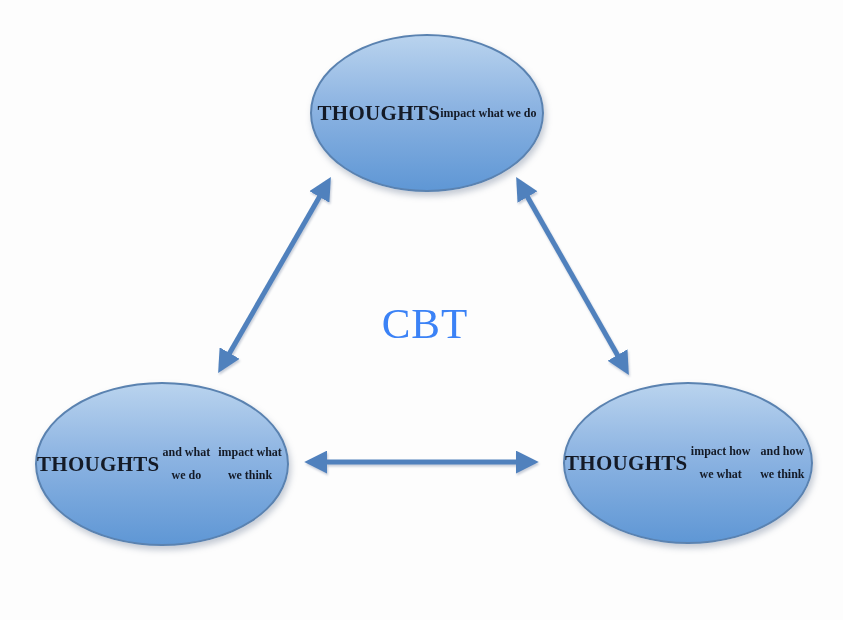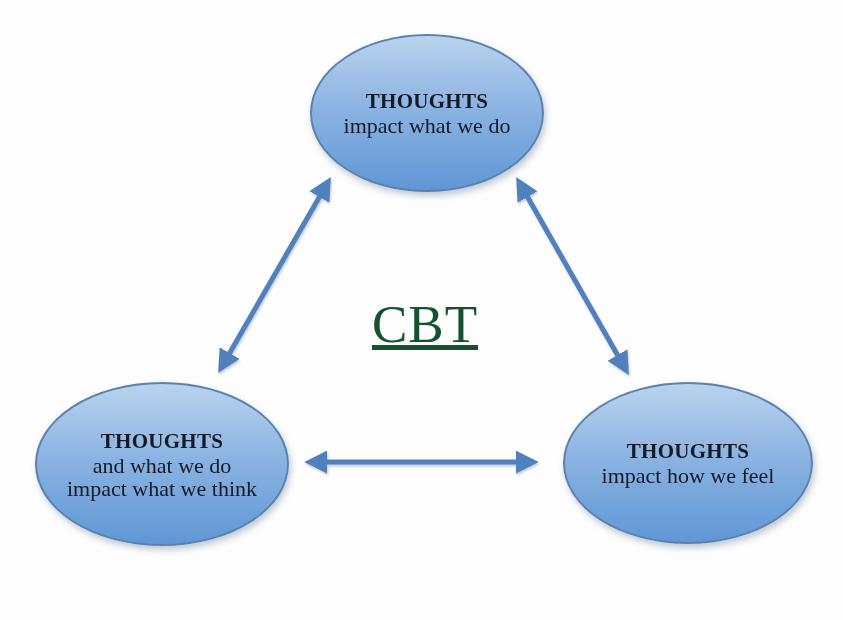--- a/index.html
+++ b/index.html
@@ -32,52 +32,51 @@
   .node {
     position: absolute;
     border-radius: 50%;
     border: 2px solid var(--ellipse-border, #5a82b0);
     background: linear-gradient(to bottom,
                 var(--ellipse-top, #b9d3ee) 0%,
                 #8db4e2 45%,
                 var(--ellipse-bottom, #5f97d5) 100%);
     box-shadow: 2px 4px 6px rgba(110, 125, 150, 0.4);
     display: flex;
-    flex-direction: column;
+    flex-direction: row;
     align-items: center;
     justify-content: center;
     text-align: center;
     color: var(--text, #141a26);
   }
   .node-title {
     font-weight: bold;
     font-size: 21px;
     line-height: 25px;
     letter-spacing: 0.3px;
   }
   .node-line {
-    font-weight: 400;
-    font-size: 22px;
+    font-weight: 700;
+    font-size: 12px;
     line-height: 23px;
     text-align: center;
   }
   .node-thoughts  { left: 310px; top: 34px;  width: 230px; height: 154px; }
   .node-feelings  { left: 35px;  top: 382px; width: 250px; height: 160px; }
   .node-behaviors { left: 563px; top: 382px; width: 246px; height: 158px; }
   .cbt-label {
     position: absolute;
     left: 330px;
     top: 300px;
     width: 190px;
     text-align: center;
-    font-size: 53px;
+    font-size: 43px;
     line-height: 48px;
-    color: #14532d;
+    color: #3b82f6;
     letter-spacing: 1px;
-    text-decoration: underline;
   }
 </style>
 </head>
 <body>
 
 <div class="canvas">
 
   <svg class="arrows-layer" viewBox="0 0 843 620" xmlns="http://www.w3.org/2000/svg">
     <defs>
       <marker id="ah" viewBox="0 0 10 10" refX="7.5" refY="5" markerWidth="4.6" markerHeight="4.6" orient="auto-start-reverse">
@@ -95,18 +94,19 @@
   </div>
 
   <div class="node node-feelings">
     <div class="node-title">THOUGHTS</div>
     <div class="node-line">and what we do</div>
     <div class="node-line">impact what we think</div>
   </div>
 
   <div class="node node-behaviors">
     <div class="node-title">THOUGHTS</div>
-    <div class="node-line">impact how we feel</div>
+    <div class="node-line">impact how we what</div>
+    <div class="node-line">and how we think</div>
   </div>
 
   <div class="cbt-label">CBT</div>
 
 </div>
 
 </body></html>

